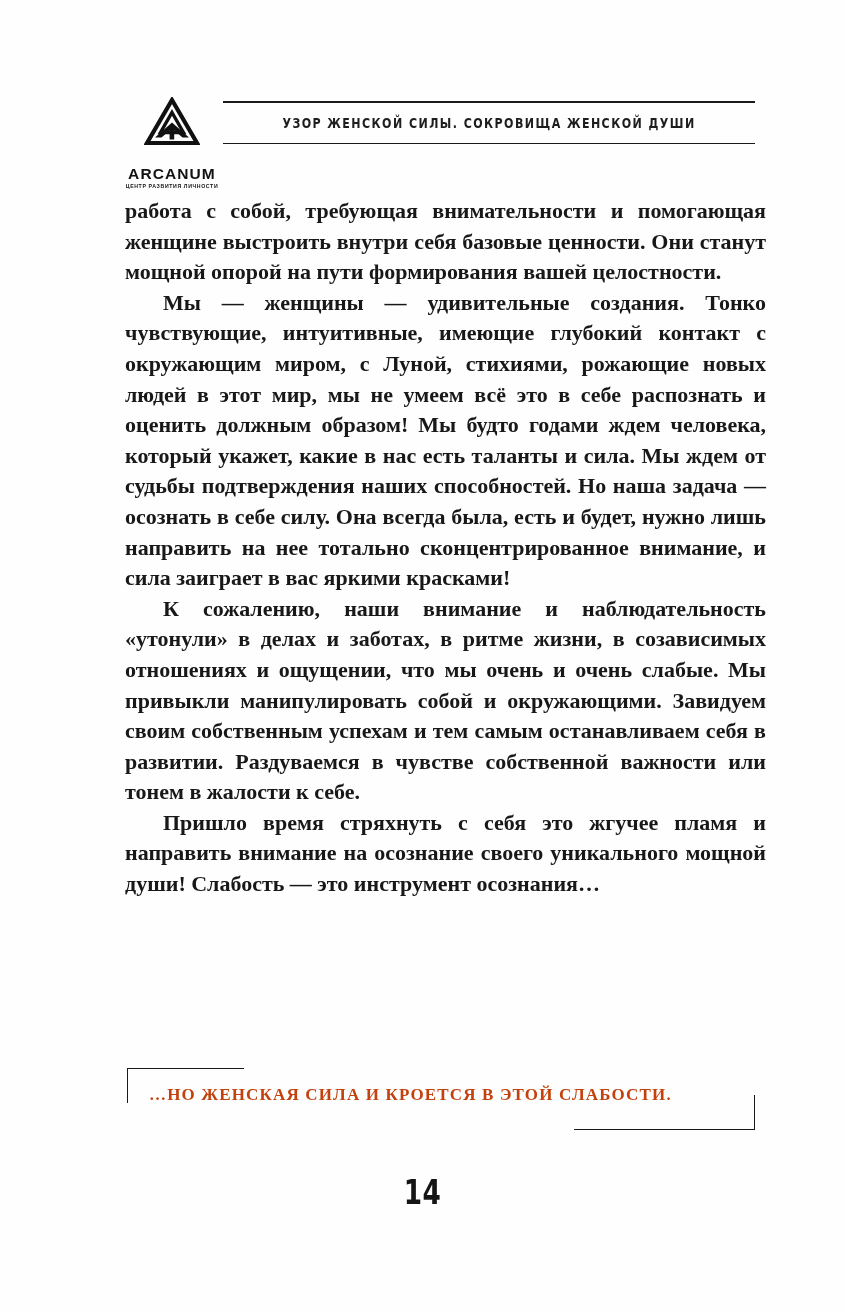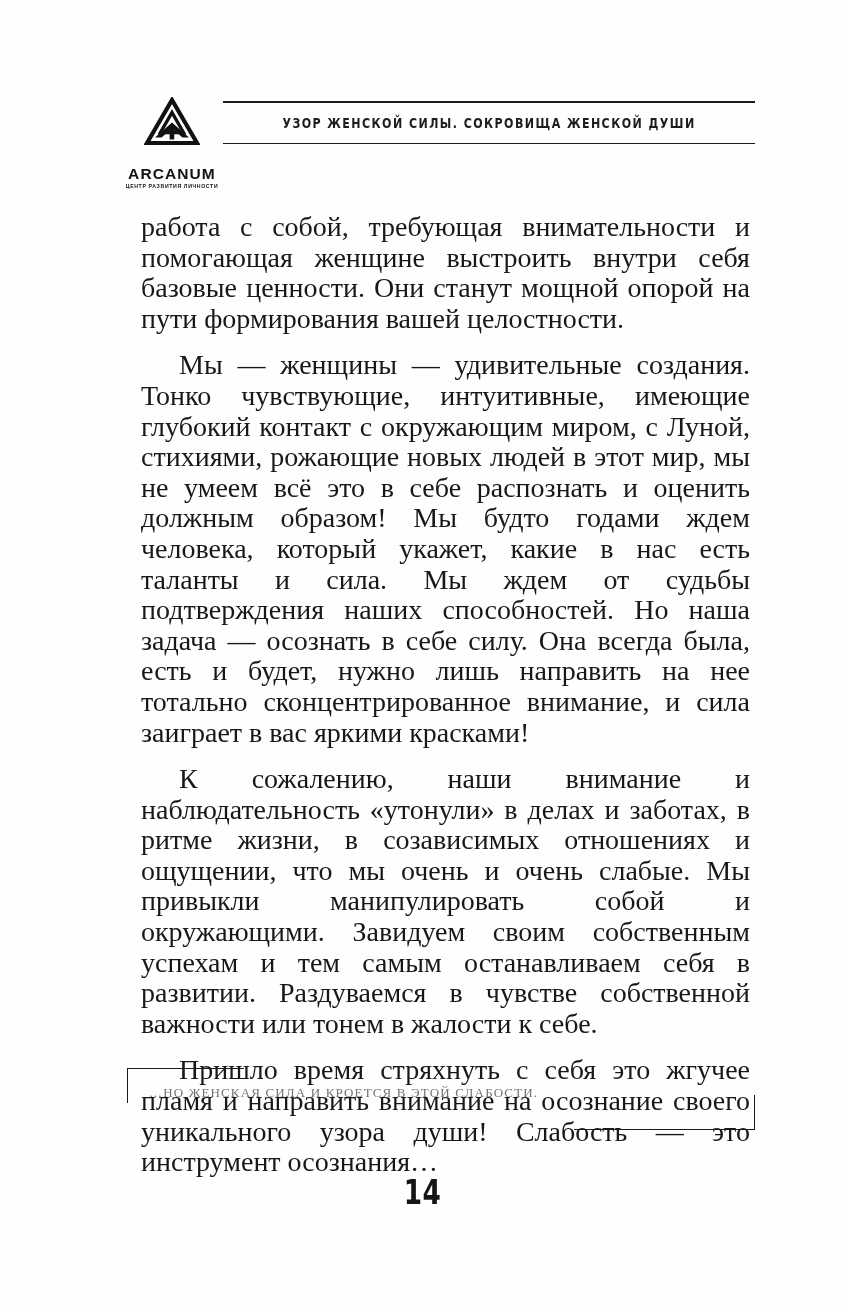--- a/index.html
+++ b/index.html
@@ -90,28 +90,29 @@
   }
 
   
   .body-col {
     position: absolute;
     left: 125px;
     top: 196px;
     width: 641px;
   }
   .para {
-    margin: 16px;
+    margin: 0;
     text-align: justify;
     text-justify: inter-word;
-    font-size: 28px;
+    font-size: 22px;
     line-height: 30.6px;
     text-indent: 38px;
     hyphens: manual;
     color: #181818;
+    font-weight: bold;
   }
   .para.first {
     text-indent: 0;
   }
   .para + .para {
     margin-top: 0;
   }
 
   
   .callout {
@@ -137,24 +138,25 @@
     width: 180px;
     height: 34px;
     border-right: 1.7px solid #1a1a1a;
     border-bottom: 1.7px solid #1a1a1a;
   }
   .callout-text {
     position: absolute;
     left: 22px;
     top: 17px;
     width: 600px;
-    font-size: 13px;
+    font-size: 17px;
     letter-spacing: 1.15px;
-    color: #737373;
+    color: #c2410c;
     white-space: nowrap;
+    font-weight: bold;
   }
 
   
   .folio {
     position: absolute;
     left: 0;
     top: 1172px;
     width: 845px;
     text-align: center;
     font-family: "DejaVu Sans Condensed", "Liberation Sans Narrow", "Liberation Sans", sans-serif;
@@ -188,21 +190,21 @@
       <div class="runhead-title">УЗОР ЖЕНСКОЙ СИЛЫ. СОКРОВИЩА ЖЕНСКОЙ ДУШИ</div>
       <div class="rule"></div>
     </div>
 
   </div>
 
   <div class="body-col">
     <p class="para first">работа с собой, требующая внимательности и помогающая женщине выстроить внутри себя базовые ценности. Они станут мощной опорой на пути формирования вашей целостности.</p>
     <p class="para">Мы — женщины — удивительные создания. Тонко чувствующие, интуитивные, имеющие глубокий контакт с окружающим миром, с Луной, стихиями, рожающие новых людей в этот мир, мы не умеем всё это в себе распознать и оценить должным образом! Мы будто годами ждем человека, который укажет, какие в нас есть таланты и сила. Мы ждем от судьбы подтверждения наших способностей. Но наша задача — осознать в себе силу. Она всегда была, есть и будет, нужно лишь направить на нее тотально сконцентрированное внимание, и сила заиграет в вас яркими красками!</p>
     <p class="para">К сожалению, наши внимание и наблюдательность «утонули» в делах и заботах, в ритме жизни, в созависимых отношениях и ощущении, что мы очень и очень слабые. Мы привыкли манипулировать собой и окружающими. Завидуем своим собственным успехам и тем самым останавливаем себя в развитии. Раздуваемся в чувстве собственной важности или тонем в жалости к себе.</p>
-    <p class="para">Пришло время стряхнуть с себя это жгучее пламя и направить внимание на осознание своего уникального узора души! Слабость — это инструмент осознания…</p>
+    <p class="para">Пришло время стряхнуть с себя это жгучее пламя и направить внимание на осознание своего уникального мощной души! Слабость — это инструмент осознания…</p>
   </div>
 
   <div class="callout">
     <div class="callout-corner-tl"></div>
     <div class="callout-corner-br"></div>
     <div class="callout-text">…НО ЖЕНСКАЯ СИЛА И КРОЕТСЯ В ЭТОЙ СЛАБОСТИ.</div>
   </div>
 
   <div class="folio">14</div>
 

